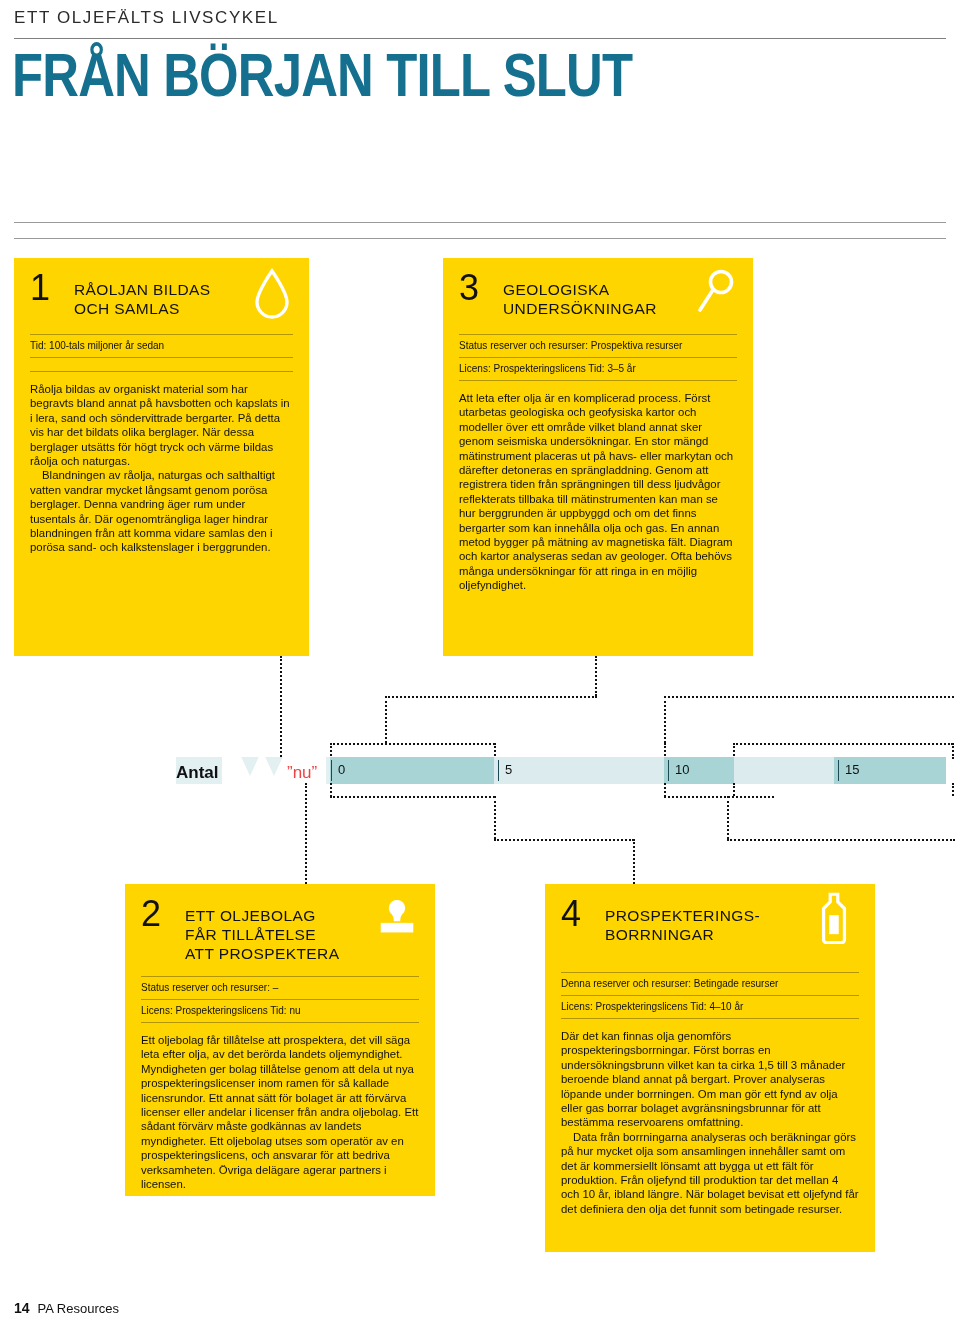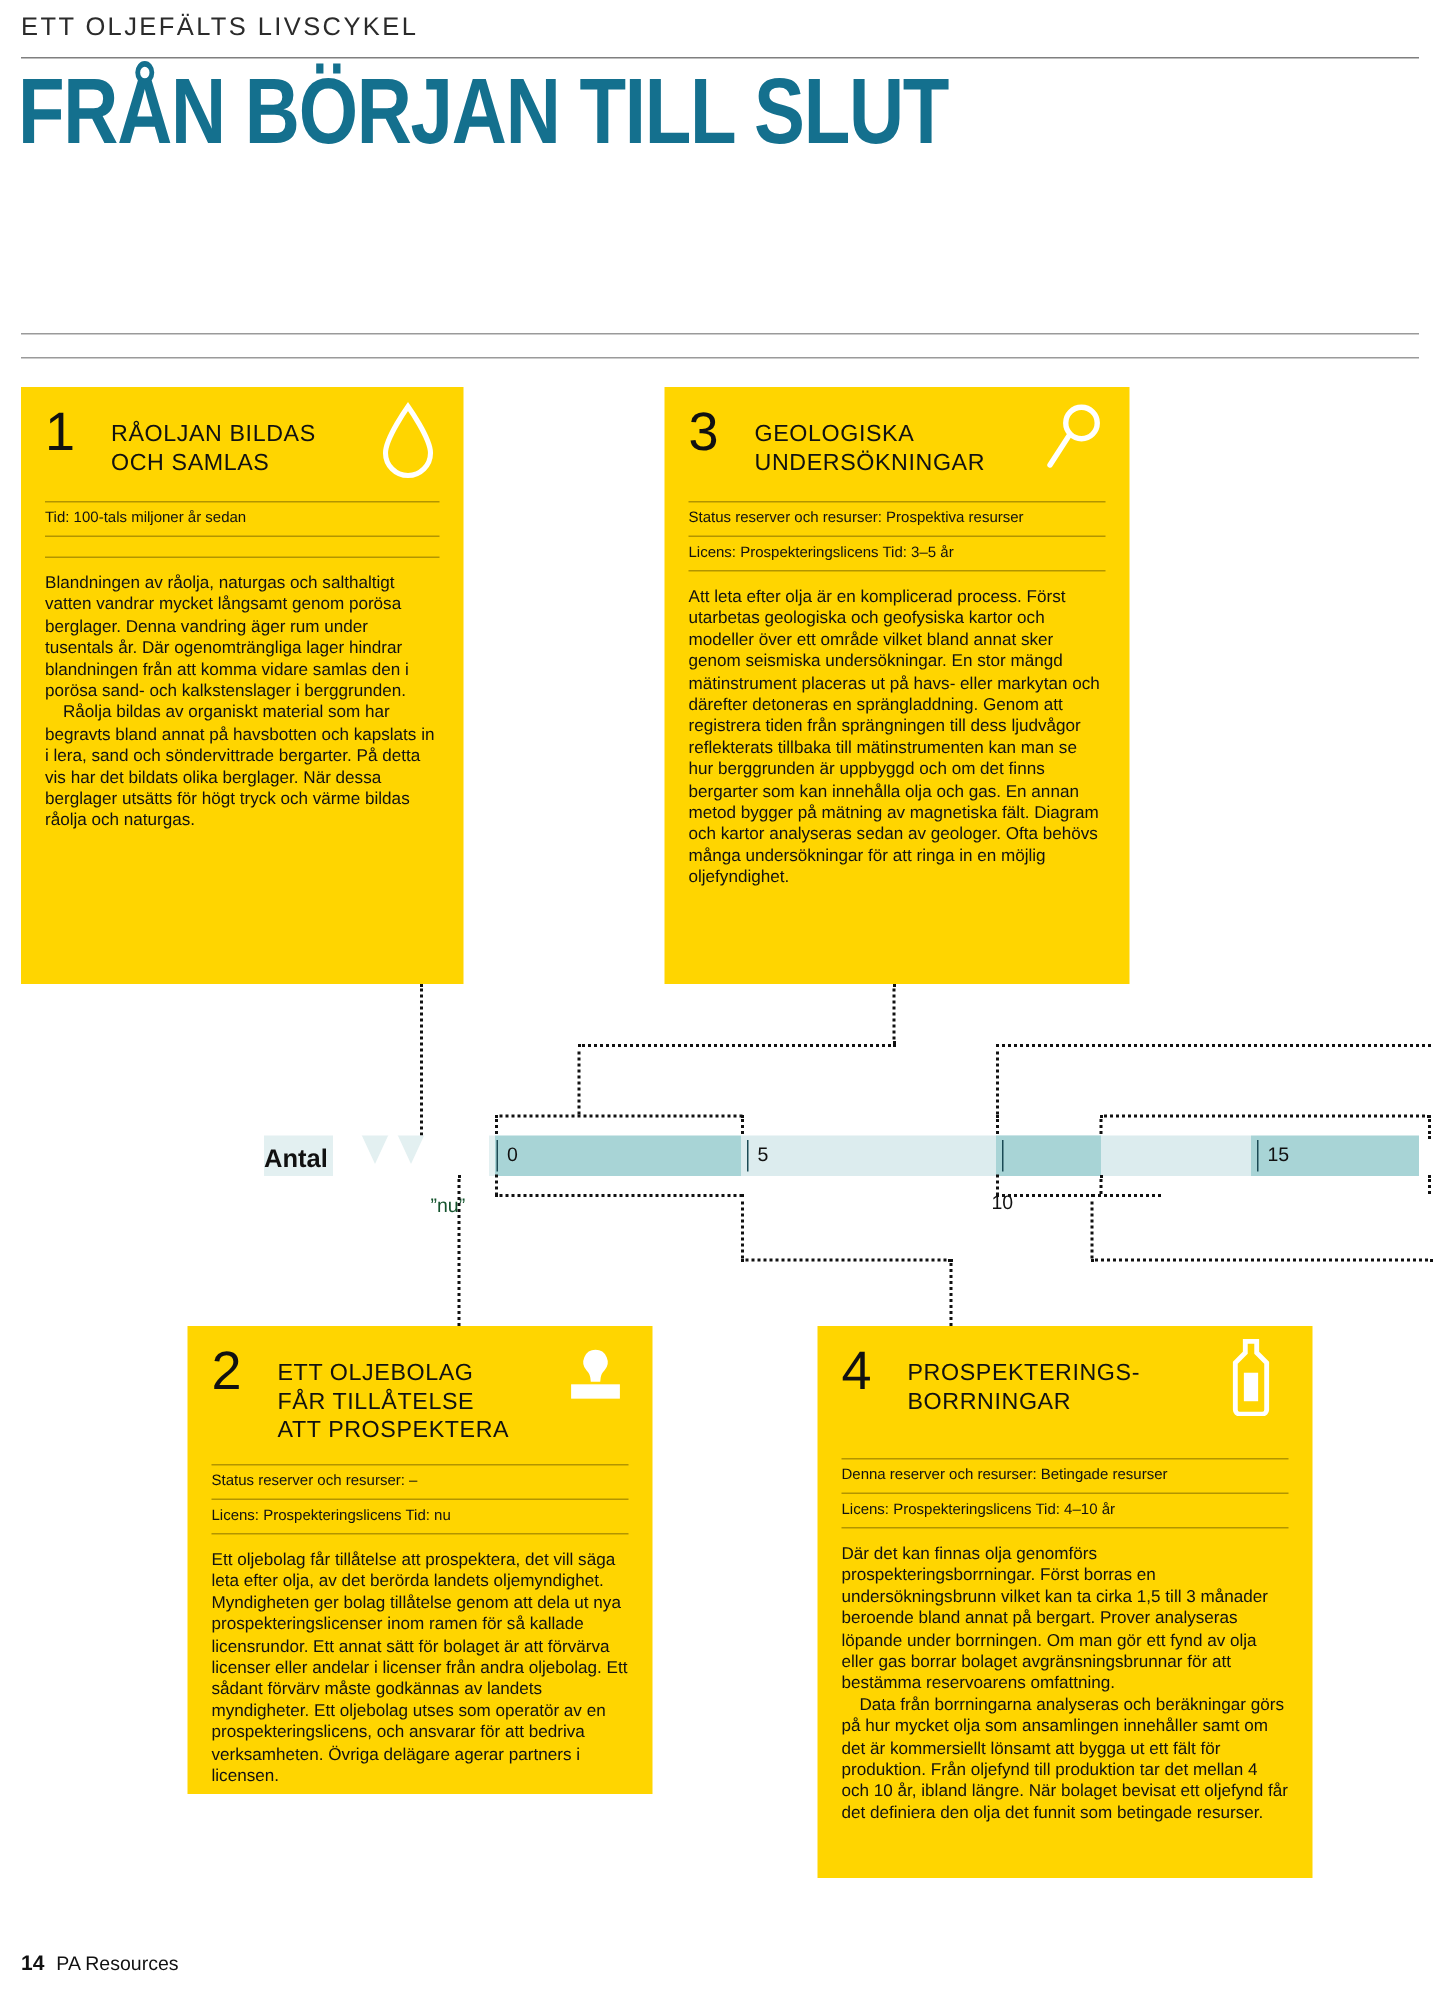--- a/index.html
+++ b/index.html
@@ -89,22 +89,22 @@
   .body-txt p+p{text-indent:12px;}
 
   
   .tl-label{
     position:absolute;
     font-size:17px;font-weight:bold;color:#111;
     left:176px;top:763px;
   }
   .tl-zig{position:absolute;left:222px;top:750px;}
   .tl-nu{
-    position:absolute;left:287px;top:796px;
-    font-size:13px;color:#14532d;
+    position:absolute;left:287px;top:763px;
+    font-size:17px;color:#ef4444;
   }
   .tl-bar{
     position:absolute;left:330px;top:757px;
     height:27px;width:616px;
   }
   .tl-seg{position:absolute;top:0;height:27px;}
   .tl-tick{
     position:absolute;top:3px;width:1px;height:21px;background:#1b4a55;
   }
   .tl-tlabel{
@@ -158,22 +158,22 @@
       </div>
     </div>
     <div class="meta-wrap">
       <div class="meta-line"></div>
       <div class="meta-row">Tid: 100-tals miljoner år sedan</div>
       <div class="meta-line"></div>
       <div style="height:13px"></div>
       <div class="meta-line"></div>
     </div>
     <div class="body-txt">
+      <p>Råolja bildas av organiskt material som har begravts bland annat på havsbotten och kapslats in i lera, sand och söndervittrade bergarter. På detta vis har det bildats olika berglager. När dessa berglager utsätts för högt tryck och värme bildas råolja och naturgas.</p>
       <p>Blandningen av råolja, naturgas och salthaltigt vatten vandrar mycket långsamt genom porösa berglager. Denna vandring äger rum under tusentals år. Där ogenomträngliga lager hindrar blandningen från att komma vidare samlas den i porösa sand- och kalkstenslager i berggrunden.</p>
-      <p>Råolja bildas av organiskt material som har begravts bland annat på havsbotten och kapslats in i lera, sand och söndervittrade bergarter. På detta vis har det bildats olika berglager. När dessa berglager utsätts för högt tryck och värme bildas råolja och naturgas.</p>
     </div>
   </div>
 
   <div class="card" style="left:443px;top:258px;width:310px;height:398px;">
     <div class="head">
       <div class="num">3</div>
       <div class="htitle">
         <div>GEOLOGISKA</div>
         <div>UNDERSÖKNINGAR</div>
       </div>
@@ -229,21 +229,21 @@
     <div class="tl-seg" style="left:164px;width:240px;background:#dcecee;"></div>
     <div class="tl-seg" style="left:334px;width:70px;background:#a8d4d6;"></div>
     <div class="tl-seg" style="left:404px;width:100px;background:#dcecee;"></div>
     <div class="tl-seg" style="left:504px;width:112px;background:#a8d4d6;"></div>
 
     <div class="tl-tick" style="left:1px;"></div>
     <div class="tl-tlabel" style="left:8px;">0</div>
     <div class="tl-tick" style="left:168px;"></div>
     <div class="tl-tlabel" style="left:175px;">5</div>
     <div class="tl-tick" style="left:338px;"></div>
-    <div class="tl-tlabel" style="left:331px;margin-top:32px;">10</div>
+    <div class="tl-tlabel" style="left:345px;">10</div>
     <div class="tl-tick" style="left:508px;"></div>
     <div class="tl-tlabel" style="left:515px;">15</div>
   </div>
 
   <div class="dot-v" style="left:305px;top:783px;height:101px;"></div>
   <div class="dot-h" style="left:330px;top:796px;width:165px;"></div>
   <div class="dot-v" style="left:330px;top:783px;height:14px;"></div>
   <div class="dot-v" style="left:494px;top:796px;height:43px;"></div>
   <div class="dot-h" style="left:494px;top:839px;width:140px;"></div>
   <div class="dot-v" style="left:633px;top:839px;height:45px;"></div>

